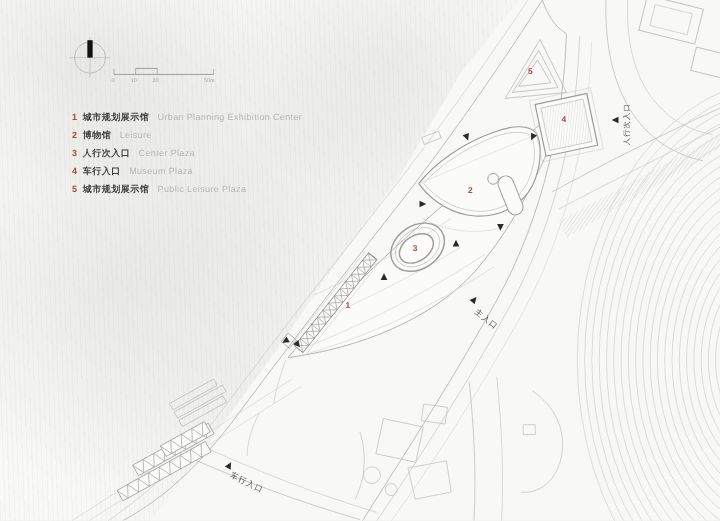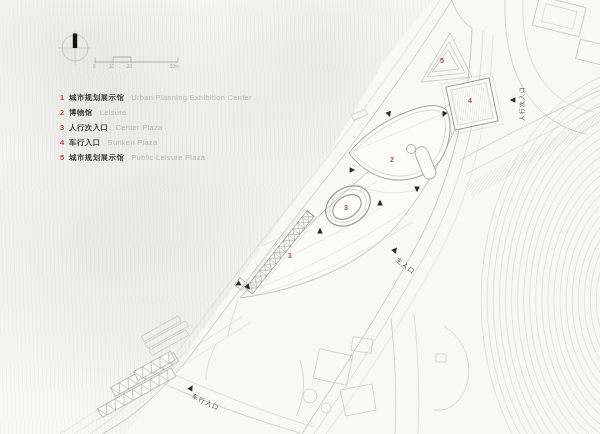--- a/index.html
+++ b/index.html
@@ -274,21 +274,21 @@
       <span class="legend-en">Leisure</span>
     </div>
     <div class="legend-row">
       <span class="legend-num">3</span>
       <span class="legend-zh">人行次入口</span>
       <span class="legend-en">Center Plaza</span>
     </div>
     <div class="legend-row">
       <span class="legend-num">4</span>
       <span class="legend-zh">车行入口</span>
-      <span class="legend-en">Sunken Plaza</span>
+      <span class="legend-en">Museum Plaza</span>
     </div>
     <div class="legend-row">
       <span class="legend-num">5</span>
       <span class="legend-zh">城市规划展示馆</span>
       <span class="legend-en">Public Leisure Plaza</span>
     </div>
   </div>
 
   <span class="plan-num" style="left:288px;top:252px;">1</span>
   <span class="plan-num" style="left:390px;top:156px;">2</span>

